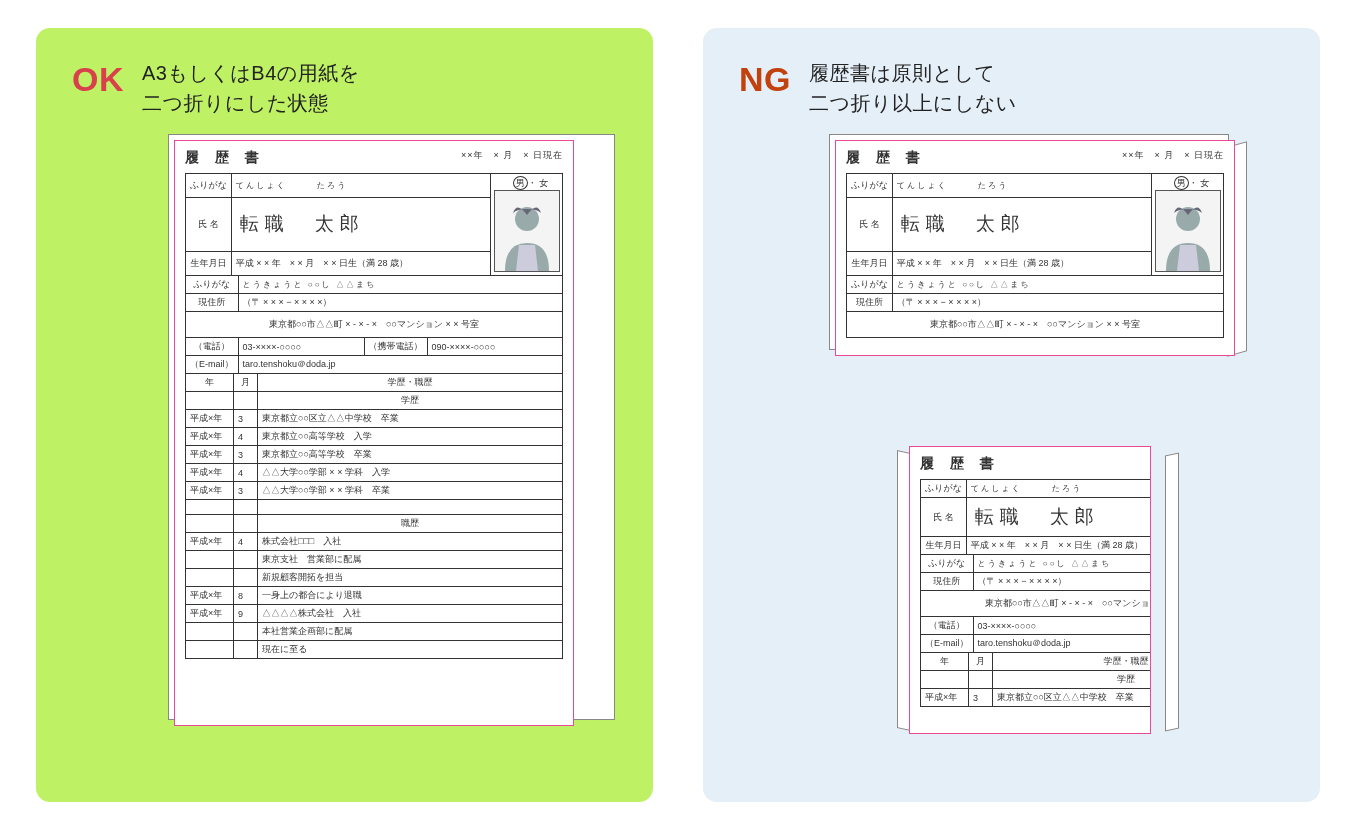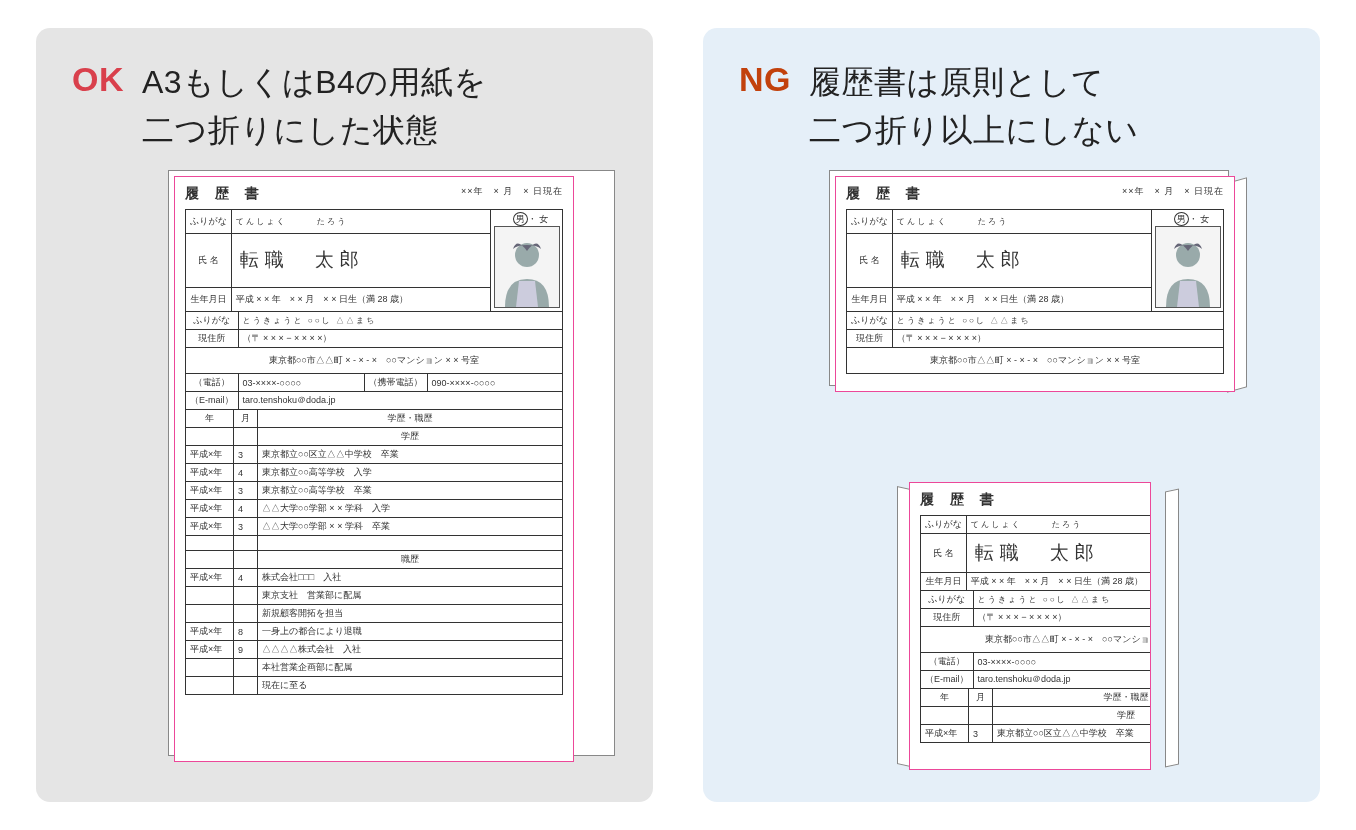--- a/index.html
+++ b/index.html
@@ -11,34 +11,34 @@
     padding: 28px 36px;
     display: flex;
     gap: 50px;
   }
   .panel {
     border-radius: 14px;
     padding: 30px 32px 26px 36px;
     position: relative;
     width: 620px;
   }
-  .panel-ok { background: #e5e5e5; }
+  .panel-ok { background: #bef264; }
   .panel-ng { background: #e5eff8; }
   .panel-head { display: flex; align-items: flex-start; gap: 18px; margin-bottom: 22px; }
   .badge {
     font-weight: 800;
     font-size: 34px;
     letter-spacing: 0.5px;
     line-height: 1;
     padding-top: 4px;
   }
   .badge-ok { color: #d9404c; }
   .badge-ng { color: #c2410c; }
   .panel-title {
-    font-size: 32px;
+    font-size: 20px;
     line-height: 1.5;
     color: #222;
     letter-spacing: 0.5px;
   }
 
   
   .sheet-stack { position: relative; margin-left: 102px; }
   .sheet-back {
     position: absolute; top: -6px; left: -6px;
     width: 100%; height: 100%;

